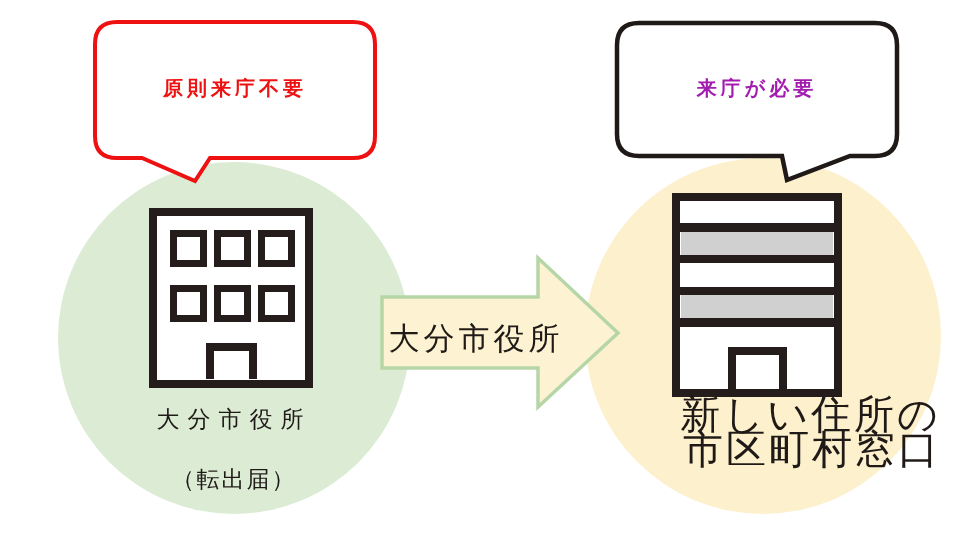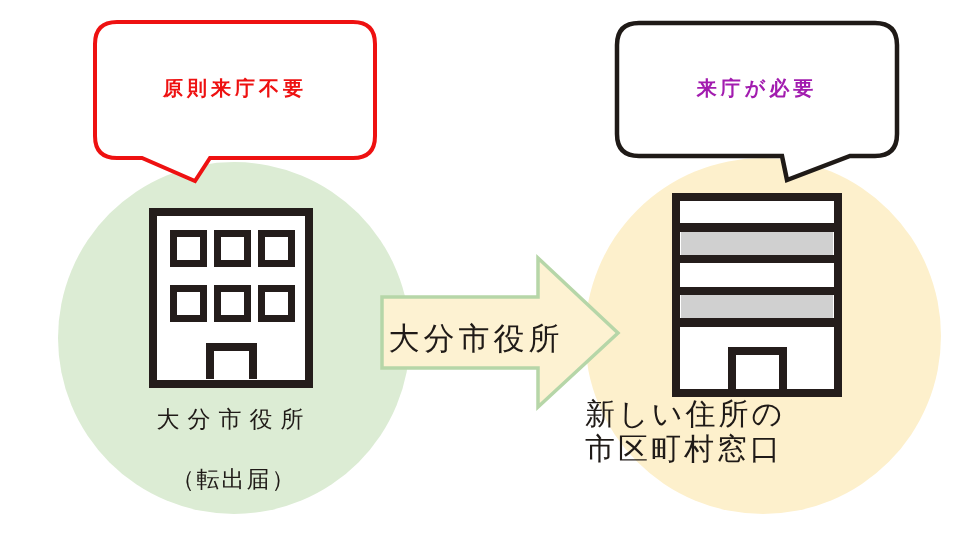--- a/index.html
+++ b/index.html
@@ -30,21 +30,21 @@
     white-space: nowrap;
   }
   .caption {
     position: absolute; text-align: center; font-size: 23px; font-weight: 500;
     white-space: nowrap;
   }
   .caption.l1 { left: 58px; top: 404px; width: 352px; letter-spacing: 8px; }
   .caption.l2 { left: 58px; top: 464px; width: 352px; letter-spacing: 2px; }
   .caption-block {
     position: absolute; left: 585px; top: 397px; width: 356px;
-    text-align: left; font-size: 30px; line-height: 34.5px;
+    text-align: right; font-size: 40px; line-height: 34.5px;
     letter-spacing: 3px; font-weight: 500; white-space: nowrap;
   }
 </style>
 </head>
 <body>
 
 <div class="canvas">
 
   <div class="circle green"></div>
   <div class="circle yellow"></div>

